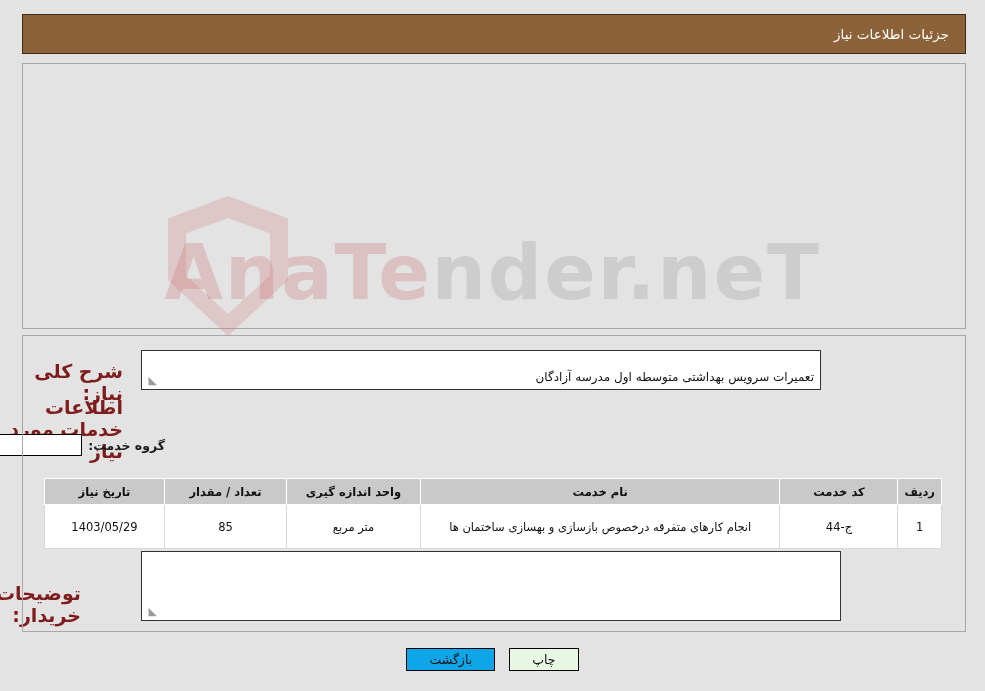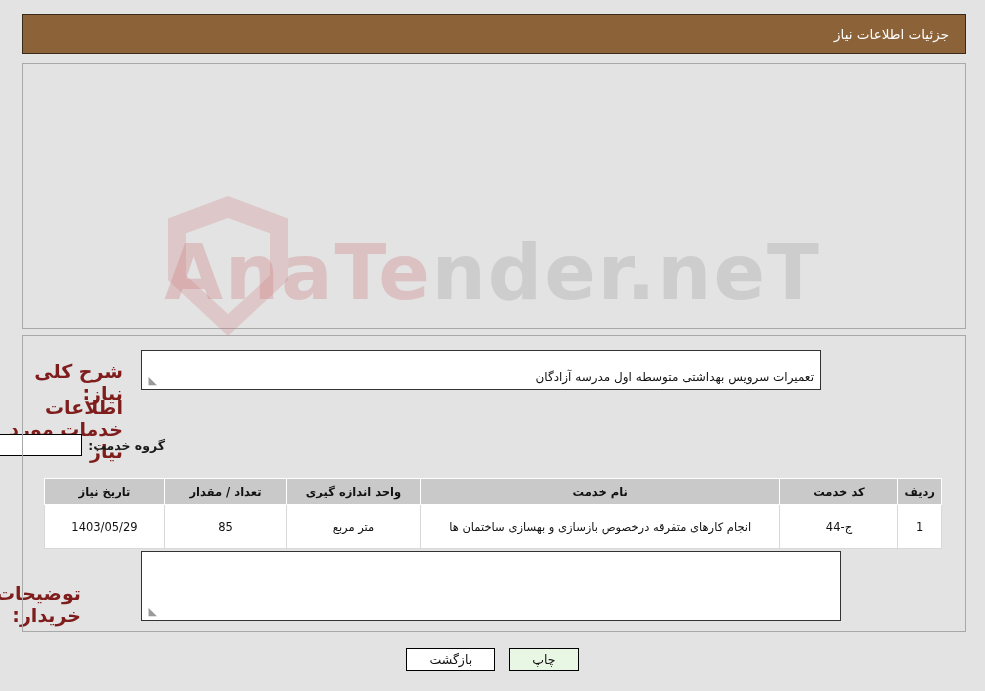--- a/index.html
+++ b/index.html
@@ -199,21 +199,21 @@
   }
   .btn {
     border: 1px solid #000;
     font-size: 12.5px;
     padding: 3px 22px;
     cursor: pointer;
     color: #111;
     font-family: "DejaVu Sans", "Liberation Sans", sans-serif;
   }
   .btn-print  { background: #e8f6e4; }
-  .btn-back   { background: #ffffff; }
+  .btn-back   { background: #0ea5e9; }
 </style>
 </head>
 <body>
 
 <div class="page">
 
   <div class="wm-shield"></div>
   <div class="watermark">
     <span class="wm-red">AnaTe</span><span>nder.neT</span>
   </div>

